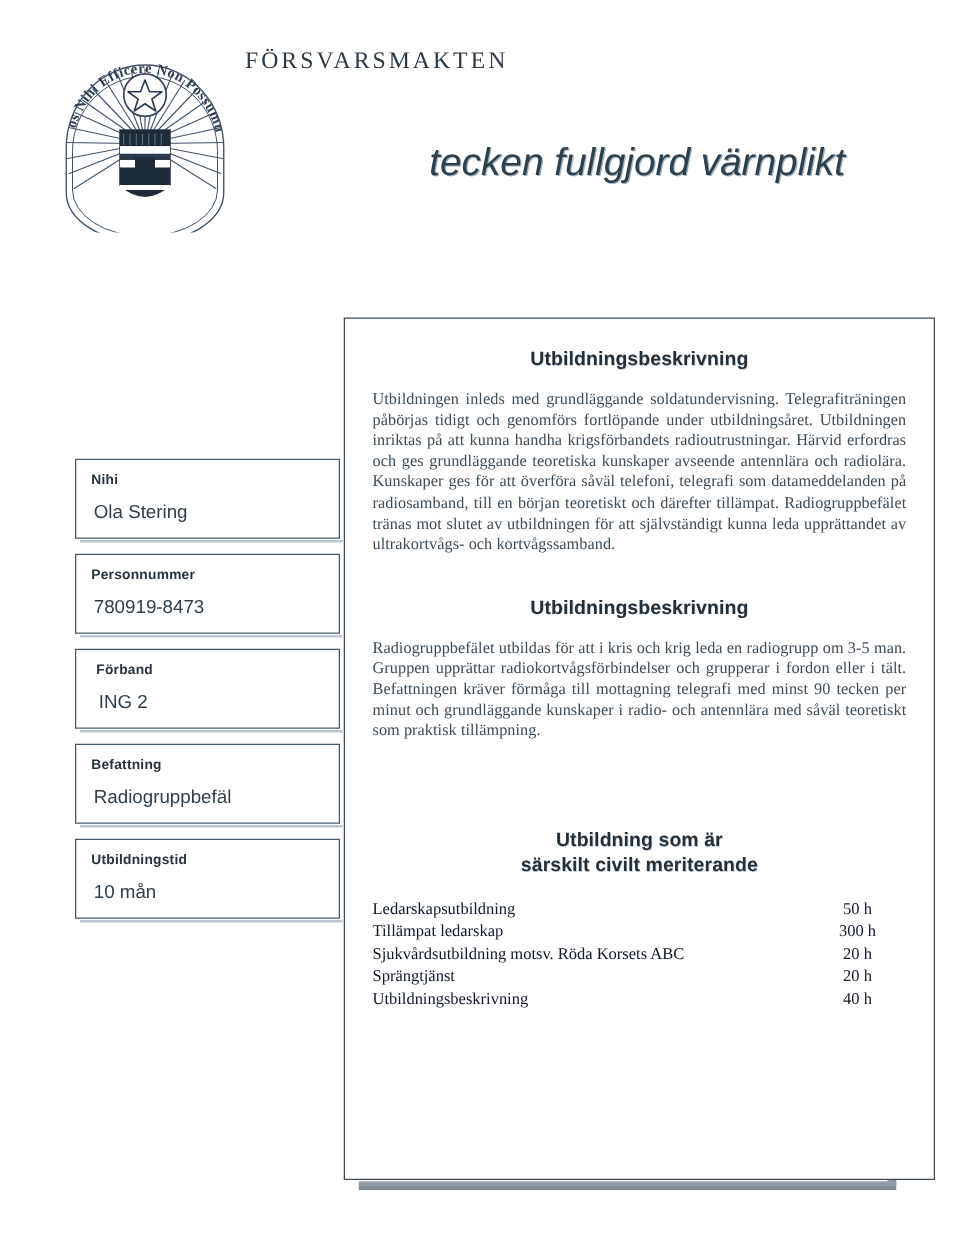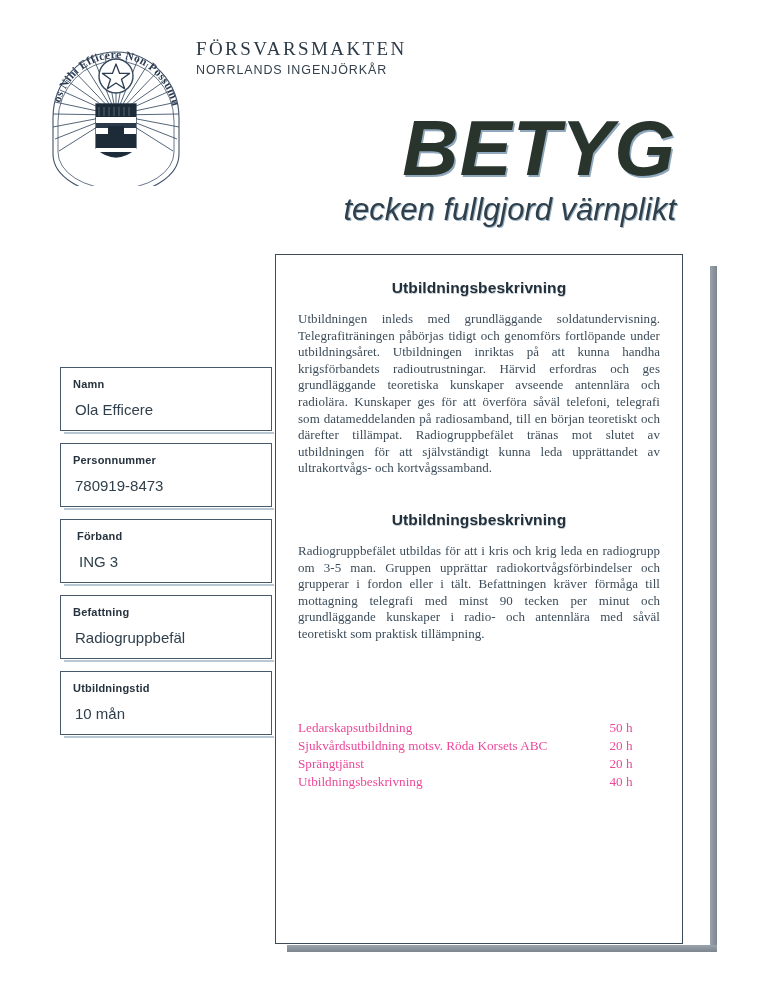--- a/index.html
+++ b/index.html
@@ -125,21 +125,21 @@
     padding-left: 2px;
   }
   .field-box.indent .field-label { padding-left: 4px; }
   .field-box.indent .field-value { padding-left: 6px; }
 
   
   .panel {
     position: absolute;
     left: 275px;
     top: 254px;
-    width: 408px;
+    width: 473px;
     height: 690px;
     border: 1.5px solid #3b4a56;
     background: #ffffff;
     box-sizing: border-box;
   }
   .panel-shadow-r {
     position: absolute;
     left: 710px;
     top: 266px;
     width: 7px;
@@ -185,21 +185,21 @@
   }
 
   .merit-gap { height: 52px; }
   .sec-gap { height: 18px; }
 
   table.merit {
     width: 100%;
     border-collapse: collapse;
     font-family: "Liberation Serif", serif;
     font-size: 13.2px;
-    color: #ec4899;
+    color: #0f172a;
     margin-top: 15px;
   }
   table.merit td {
     padding: 0 0 1.5px 0;
     line-height: 16.5px;
     vertical-align: top;
   }
   table.merit td.hours {
     text-align: center;
     white-space: nowrap;
@@ -273,44 +273,42 @@
       <rect x="52" y="122" width="40" height="4" fill="#ffffff"></rect>
     </g>
 
     <text font-family="Liberation Serif, serif" font-size="11.5" font-weight="bold" fill="#2d3d52" letter-spacing="0.4">
       <textPath href="#mottoArc" startOffset="50%" text-anchor="middle">Nos Nihi Efficere Non Possumus</textPath>
     </text>
   </svg>
 
   <div class="org-block">
     <div class="org-name">FÖRSVARSMAKTEN</div>
-    <div class="org-unit">NORRLANDS INGENJÖRKÅR</div>
   </div>
 
   <div class="betyg-wrap">
-    <div class="betyg-title">BETYG</div>
     <div class="betyg-sub">tecken fullgjord värnplikt</div>
   </div>
 </div>
 
 <div class="fields">
 
   <div class="field-box">
-    <div class="field-label">Namn</div>
-    <div class="field-value">Ola Efficere</div>
+    <div class="field-label">Nihi</div>
+    <div class="field-value">Ola Stering</div>
   </div>
 
   <div class="field-box">
     <div class="field-label">Personnummer</div>
     <div class="field-value">780919-8473</div>
   </div>
 
   <div class="field-box indent">
     <div class="field-label">Förband</div>
-    <div class="field-value">ING 3</div>
+    <div class="field-value">ING 2</div>
   </div>
 
   <div class="field-box">
     <div class="field-label">Befattning</div>
     <div class="field-value">Radiogruppbefäl</div>
   </div>
 
   <div class="field-box">
     <div class="field-label">Utbildningstid</div>
     <div class="field-value">10 mån</div>
@@ -328,28 +326,36 @@
     <h2 class="sec-head">Utbildningsbeskrivning</h2>
     <p class="body-text">Utbildningen inleds med grundläggande soldatundervisning. Telegrafiträningen påbörjas tidigt och genomförs fortlöpande under utbildningsåret. Utbildningen inriktas på att kunna handha krigsförbandets radioutrustningar. Härvid erfordras och ges grundläggande teoretiska kunskaper avseende antennlära och radiolära. Kunskaper ges för att överföra såväl telefoni, telegrafi som datameddelanden på radiosamband, till en början teoretiskt och därefter tillämpat. Radiogruppbefälet tränas mot slutet av utbildningen för att självständigt kunna leda upprättandet av ultrakortvågs- och kortvågssamband.</p>
 
     <div class="sec-gap"></div>
 
     <h2 class="sec-head">Utbildningsbeskrivning</h2>
     <p class="body-text">Radiogruppbefälet utbildas för att i kris och krig leda en radiogrupp om 3-5 man. Gruppen upprättar radiokortvågsförbindelser och grupperar i fordon eller i tält. Befattningen kräver förmåga till mottagning telegrafi med minst 90 tecken per minut och grundläggande kunskaper i radio- och antennlära med såväl teoretiskt som praktisk tillämpning.</p>
 
     <div class="merit-gap"></div>
 
+    <h2 class="sec-head two-line">
+      <span>Utbildning som är</span><br>
+      <span>särskilt civilt meriterande</span>
+    </h2>
 
     <table class="merit">
       <tbody>
         <tr>
           <td>Ledarskapsutbildning</td>
           <td class="hours">50 h</td>
         </tr>
         <tr>
+          <td>Tillämpat ledarskap</td>
+          <td class="hours">300 h</td>
+        </tr>
+        <tr>
           <td>Sjukvårdsutbildning motsv. Röda Korsets ABC</td>
           <td class="hours">20 h</td>
         </tr>
         <tr>
           <td>Sprängtjänst</td>
           <td class="hours">20 h</td>
         </tr>
         <tr>
           <td>Utbildningsbeskrivning</td>
           <td class="hours">40 h</td>

